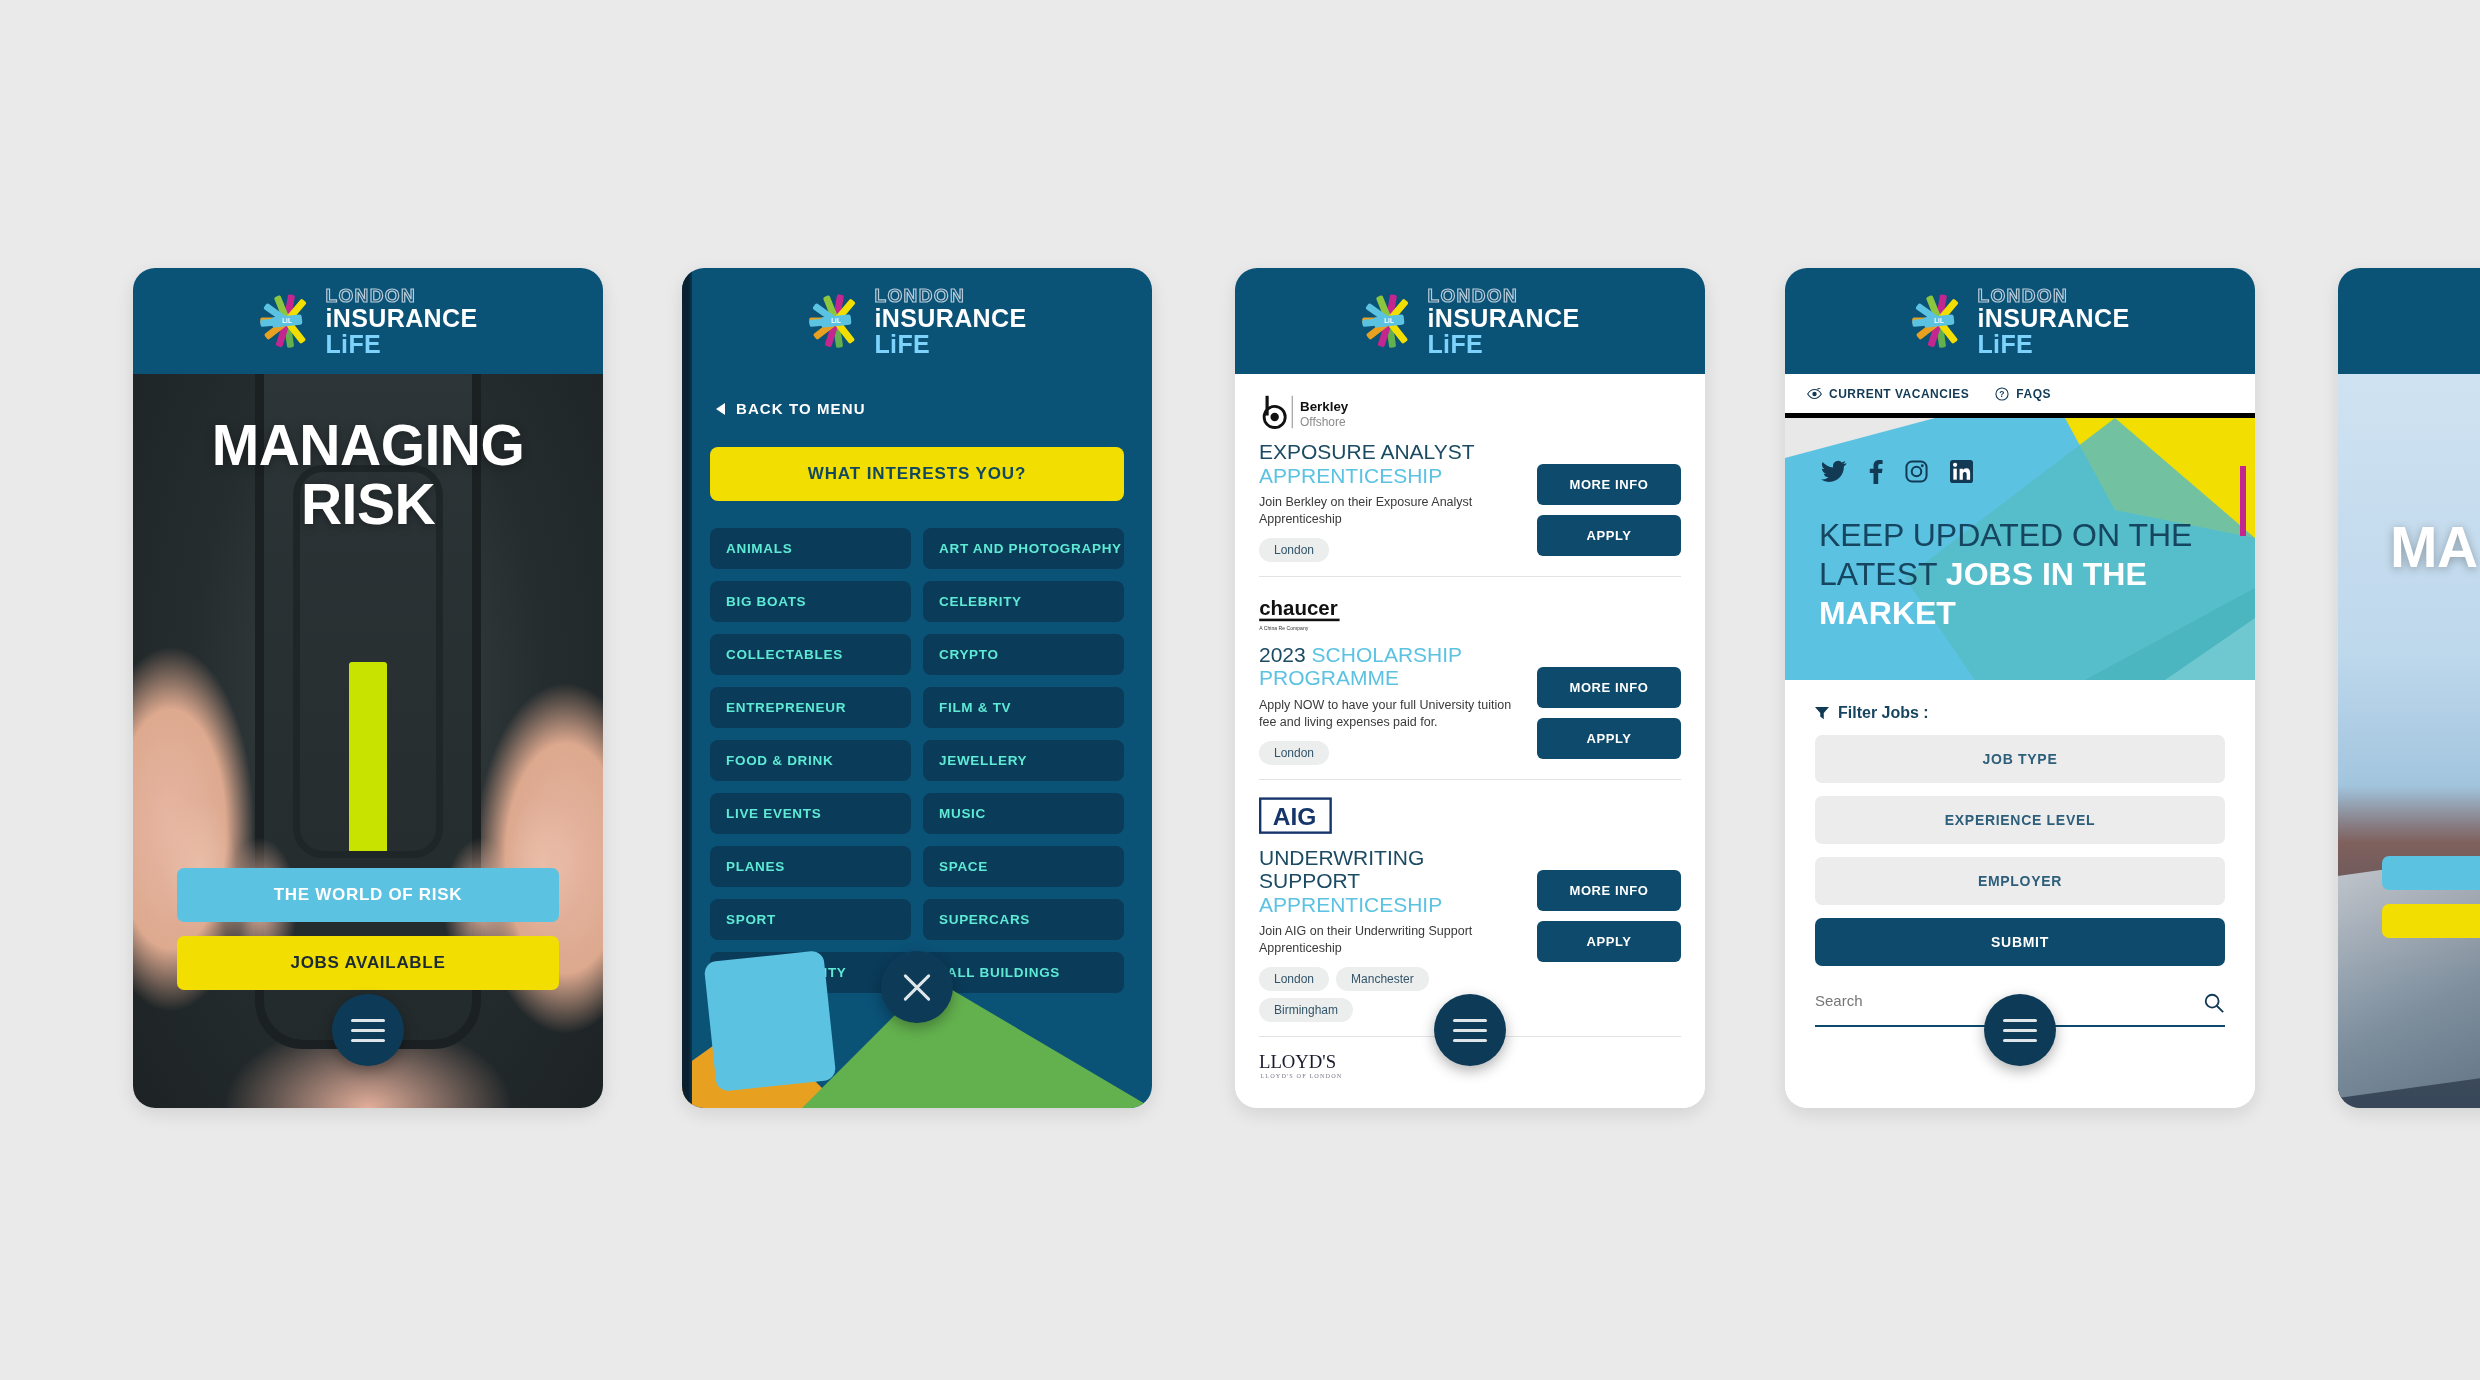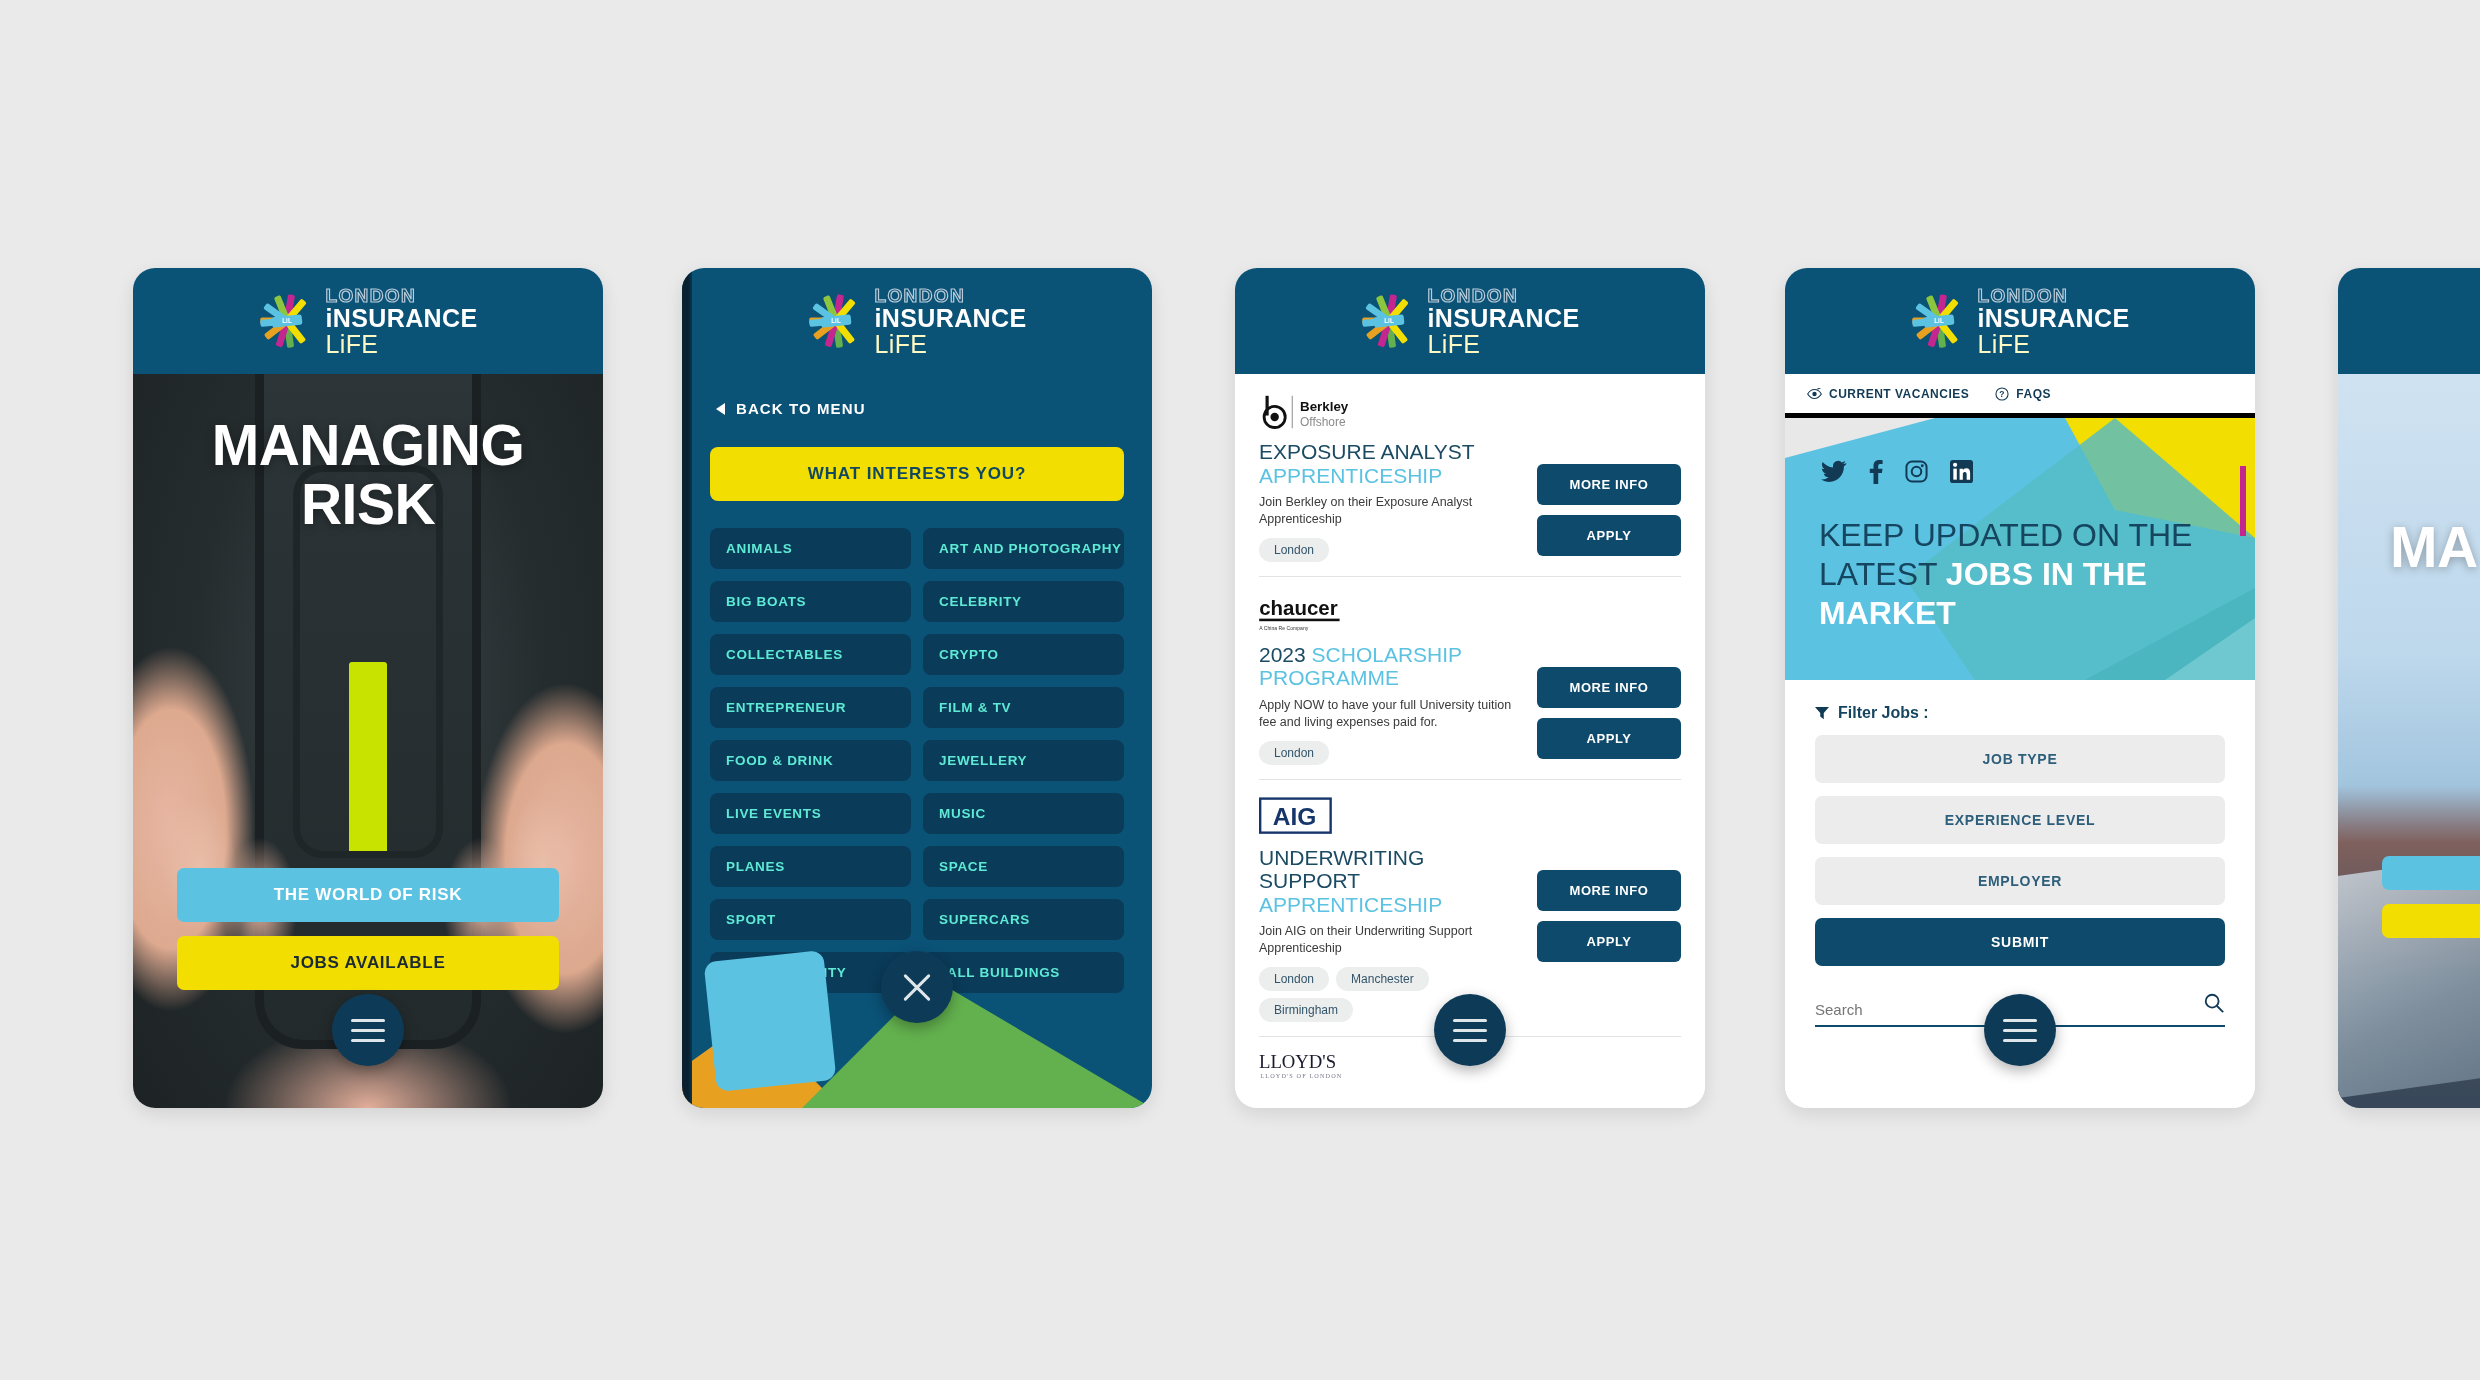--- a/index.html
+++ b/index.html
@@ -48,21 +48,21 @@
   .lt-london {
     font-size: 19px; font-weight: 800; letter-spacing: 1.4px;
     color: transparent; -webkit-text-stroke: 1.2px #b9cbd8;
     font-family:"Liberation Sans", sans-serif;
   }
   .lt-ins {
     font-size: 25px; font-weight: 800; letter-spacing: .4px; color:#fff;
     margin-top:1px;
   }
   .lt-life {
-    font-size: 25px; font-weight: 400; letter-spacing: .4px; color:#fef9c3;
+    font-size: 25px; font-weight: 700; letter-spacing: .4px; color:#7dd3fc;
     margin-top:1px;
   }
 
   
   .hero-1 {
     position:relative; height: calc(100% - 106px);
     background:
       radial-gradient(ellipse at 50% 42%, #3a4447 0%, #262d2f 52%, #1d2325 100%);
     overflow:hidden;
   }
@@ -195,21 +195,21 @@
   .filters { padding:24px 30px 0; }
   .filter-label { display:flex; align-items:center; gap:9px; color:#16455f; font-size:16px; font-weight:700; }
   .fbtn {
     display:block; width:100%; margin-top:13px; border:none; border-radius:7px;
     background:#ececec; color:#2d5e7a; padding:16px 0;
     font-size:14px; font-weight:700; letter-spacing:.7px; cursor:pointer;
     font-family:"Liberation Sans", sans-serif;
   }
   .fbtn.primary { background:#0d4a6b; color:#fff; }
   .searchrow {
-    display:flex; align-items:flex-end; gap:10px;
+    display:flex; align-items:flex-start; gap:10px;
     margin:26px 0 0; border-bottom:2px solid #0d4a6b; padding-bottom:7px;
   }
   .searchrow input {
     flex:1; border:none; outline:none; font-size:15px; color:#555;
     font-family:"Liberation Sans", sans-serif; background:transparent;
   }
 
   
   .hero-5 { position:relative; height:calc(100% - 106px); overflow:hidden;
     background: linear-gradient(180deg,#cfe2f1 0%, #bed8ec 38%, #9fc3dd 58%, #6a7f92 78%, #44566a 100%);

